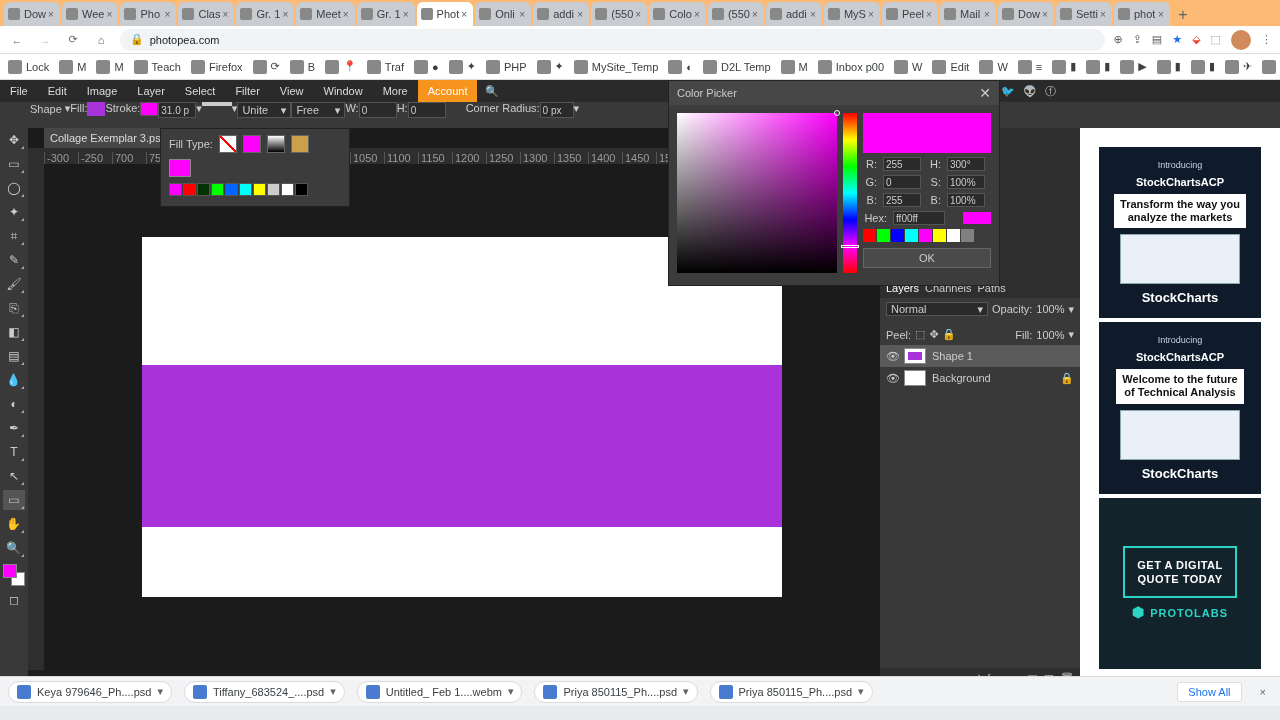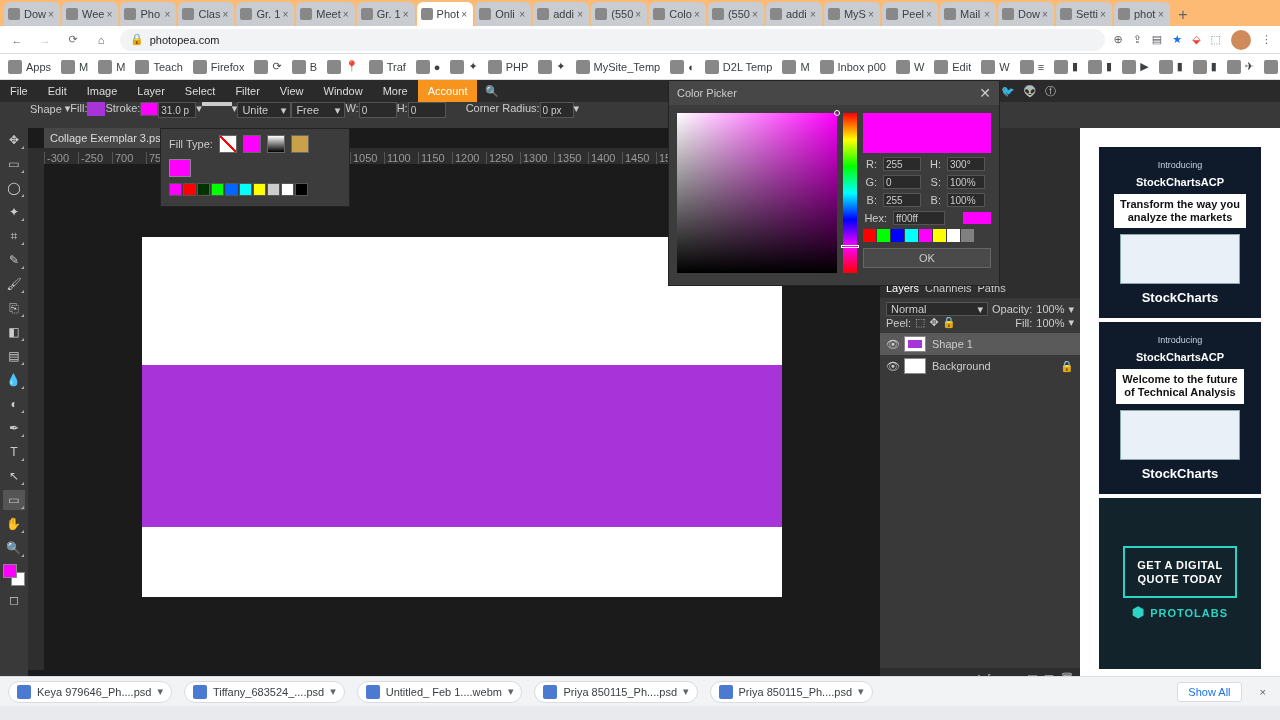--- a/index.html
+++ b/index.html
@@ -94,21 +94,21 @@
 .pr .ln.hex input{width:52px}
 .pr .hexprev{width:28px;height:12px;background:#ff00ff;margin-left:auto}
 .pr .swr{display:flex;gap:1px}
 .pr .swr .s{width:13px;height:13px}
 .pr .ok{height:20px;background:#4a4a4a;border:1px solid #666;display:flex;align-items:center;justify-content:center;margin-top:2px}
 
 
 .rpanels{width:200px;background:#393939;display:flex;flex-direction:column;color:#ccc}
 .rpanels .placeholder{flex:0 0 150px;background:#2e2e2e}
 .layerhdr{height:20px;background:#2e2e2e;display:flex;align-items:center;padding:0 6px;font-size:10px;gap:6px}
-.layerops{padding:4px 6px;font-size:10px;display:flex;flex-direction:column;gap:0}
+.layerops{padding:4px 6px;font-size:10px;display:flex;flex-direction:column;gap:12px}
 .layerops .ln{display:flex;align-items:center;gap:4px}
 .layerops .ln .dd{flex:1;height:14px;background:#2a2a2a;border:1px solid #555;display:flex;align-items:center;padding:0 4px;justify-content:space-between}
 .layerlist{flex:1;background:#393939}
 .layer{height:22px;display:flex;align-items:center;gap:6px;padding:0 6px;font-size:10px}
 .layer.sel{background:#5a5a5a}
 .layer .eye{width:12px;text-align:center}
 .layer .thumb{width:22px;height:16px;background:#fff;border:1px solid #888;position:relative}
 .layer .thumb.shape::after{content:"";position:absolute;inset:3px;background:#a733d9}
 .layer .lock{margin-left:auto;color:#888}
 .layerfoot{height:20px;background:#2e2e2e;display:flex;align-items:center;justify-content:flex-end;gap:6px;padding:0 6px;color:#bbb}
@@ -256,21 +256,21 @@
     <span style="color:#ea4335">⬙</span>
     <span>⬚</span>
     <div class="avatar"></div>
     <span>⋮</span>
   </div>
 </div>
 
 <div class="bmbar" id="bmbar">
     <div class="bm">
       <div class="ic"></div>
-      <span>Apps</span>
+      <span>Lock</span>
     </div>
     <div class="bm">
       <div class="ic"></div>
       <span>M</span>
     </div>
     <div class="bm">
       <div class="ic"></div>
       <span>M</span>
     </div>
     <div class="bm">

